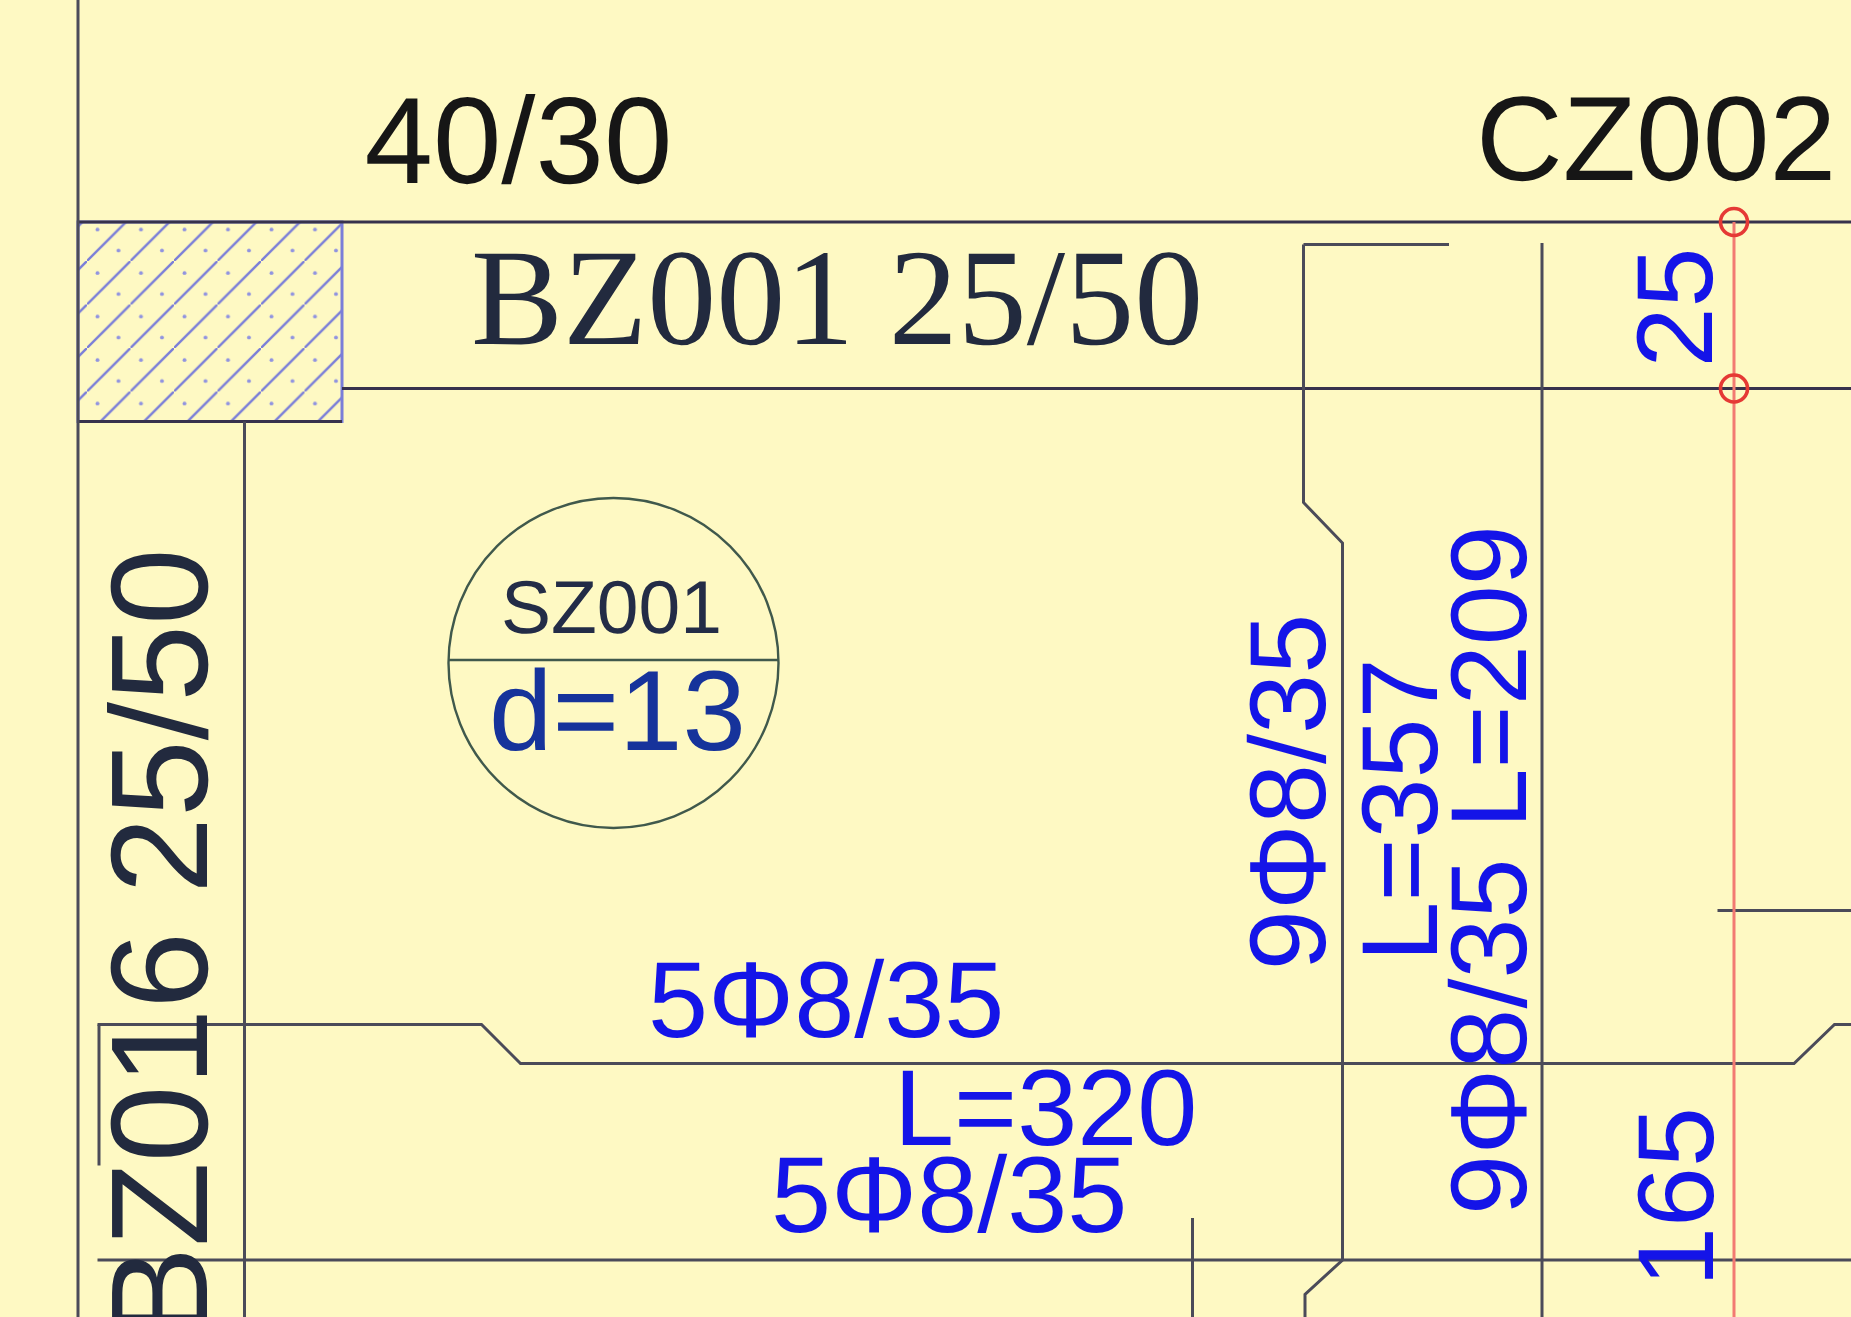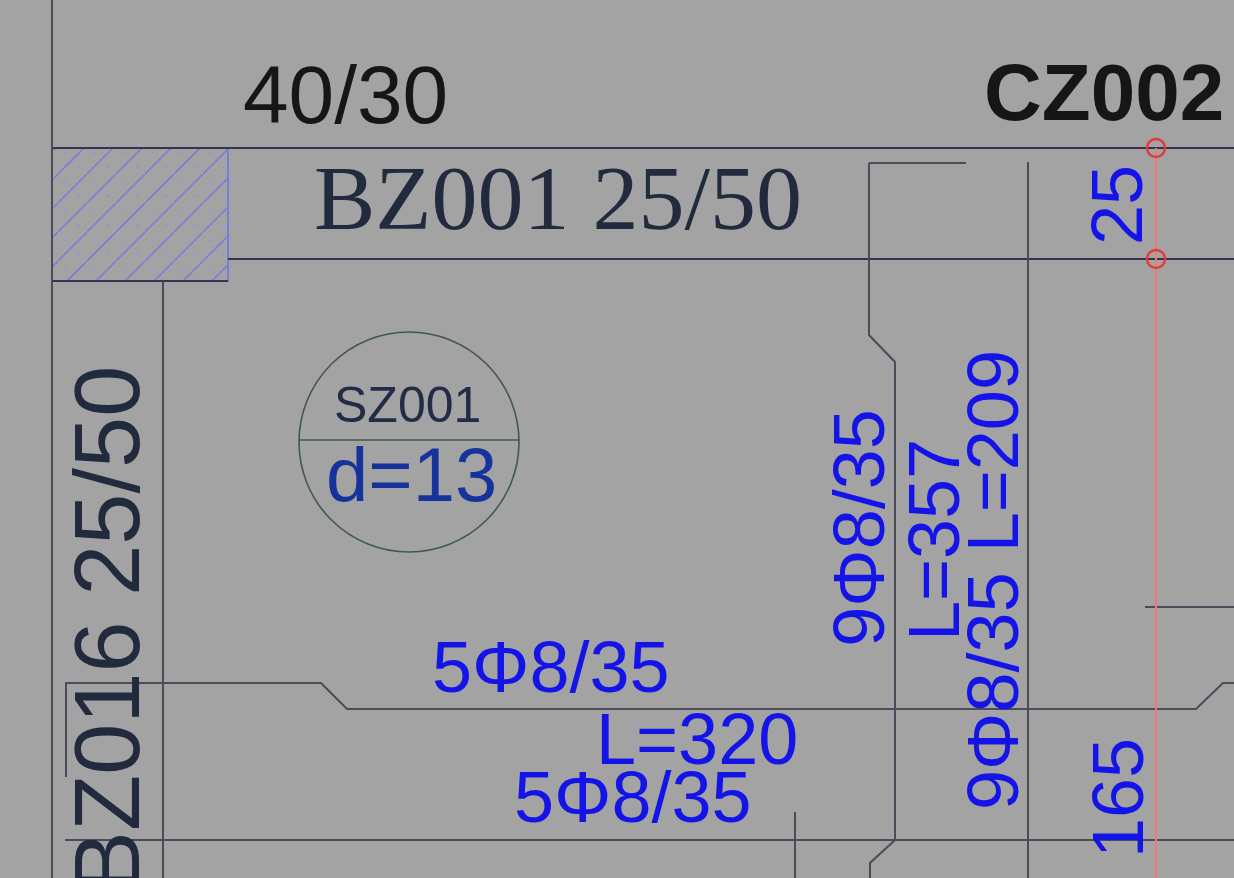--- a/index.html
+++ b/index.html
@@ -2,33 +2,33 @@
 <html style="--ink-black: #161616; --ink-navy: #222a3e; --blue: #1414e8; --bubble-navy: #232c47; --dia-blue: #16339b; --bubble-stroke: #40594c; --gray: #4b4b59; --beam: #37324d; --red: #e53935; --red-line: #f27a72; --hatch: #7a7ed8; --hatch-dot: #9093e0;"><head>
 <meta charset="utf-8">
 <style>
   html,body{margin:0;padding:0;background:#ffffff;}
   :root{
     --ink-black:#161616; --ink-navy:#222a3e; --blue:#1414e8; --bubble-navy:#232c47;
     --dia-blue:#16339b; --bubble-stroke:#40594c; --gray:#4b4b59; --beam:#37324d;
     --red:#e53935; --red-line:#f27a72; --hatch:#7a7ed8; --hatch-dot:#9093e0;
   }
   #canvas{
-    position:relative; width:1234px; height:878px; overflow:hidden; background:#a3a3a3;
+    position:relative; width:1234px; height:878px; overflow:hidden; background:#fef9c3;
     font-family:"Liberation Sans", sans-serif;
   }
   #linework{position:absolute; left:0; top:0;}
   .lbl{position:absolute; white-space:nowrap; line-height:1; letter-spacing:0;}
   .vtext{position:absolute; white-space:nowrap; line-height:1;
          transform:translate(-50%,-50%) rotate(-90deg);}
   .blue{color:var(--blue);}
   .black{color:var(--ink-black);}
   .navy{color:var(--ink-navy);font-family:Liberation Serif, serif;}
 
   .lbl-40-30  {left:243px; top:54px;  font-size:82px;}
-  .lbl-cz002  {left:984px; top:53px;  font-size:80px;font-weight:bold;}
+  .lbl-cz002  {left:984px; top:53px;  font-size:80px;}
   .lbl-bz001  {left:314px; top:152px; font-size:92px;}
   .lbl-bz016  {left:107px; top:629px; font-size:92px; color:var(--ink-navy);}
 
   .lbl-sz001  {left:334px; top:380px; font-size:50px; color:var(--bubble-navy);}
   .lbl-d12    {left:326px; top:437px; font-size:76px; color:var(--dia-blue);}
 
   .lbl-stir-a {left:432px; top:631px; font-size:72px;}
   .lbl-l470   {left:596px; top:703px; font-size:72px;}
   .lbl-stir-b {left:514px; top:761px; font-size:72px;}
 

